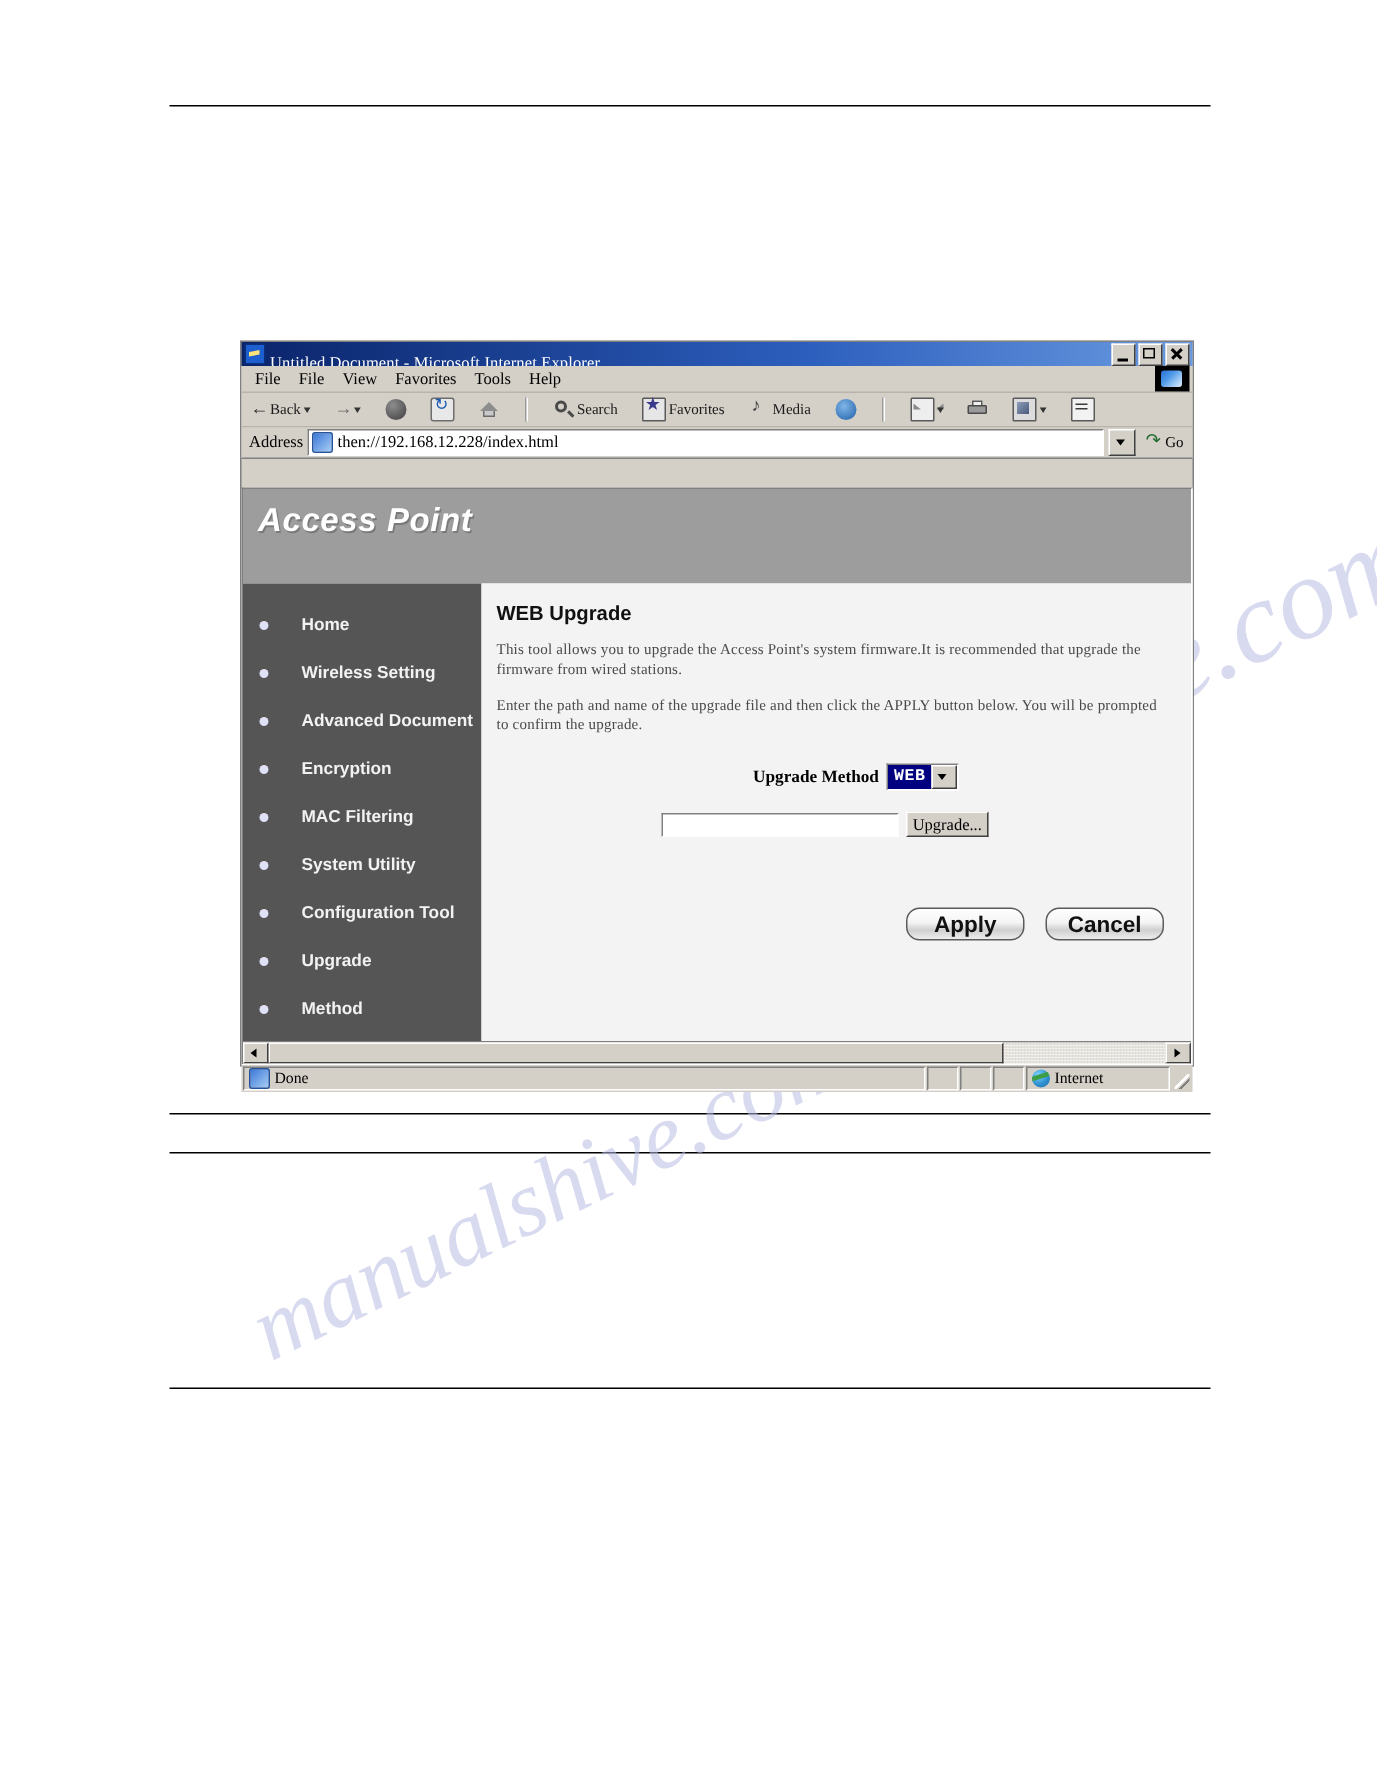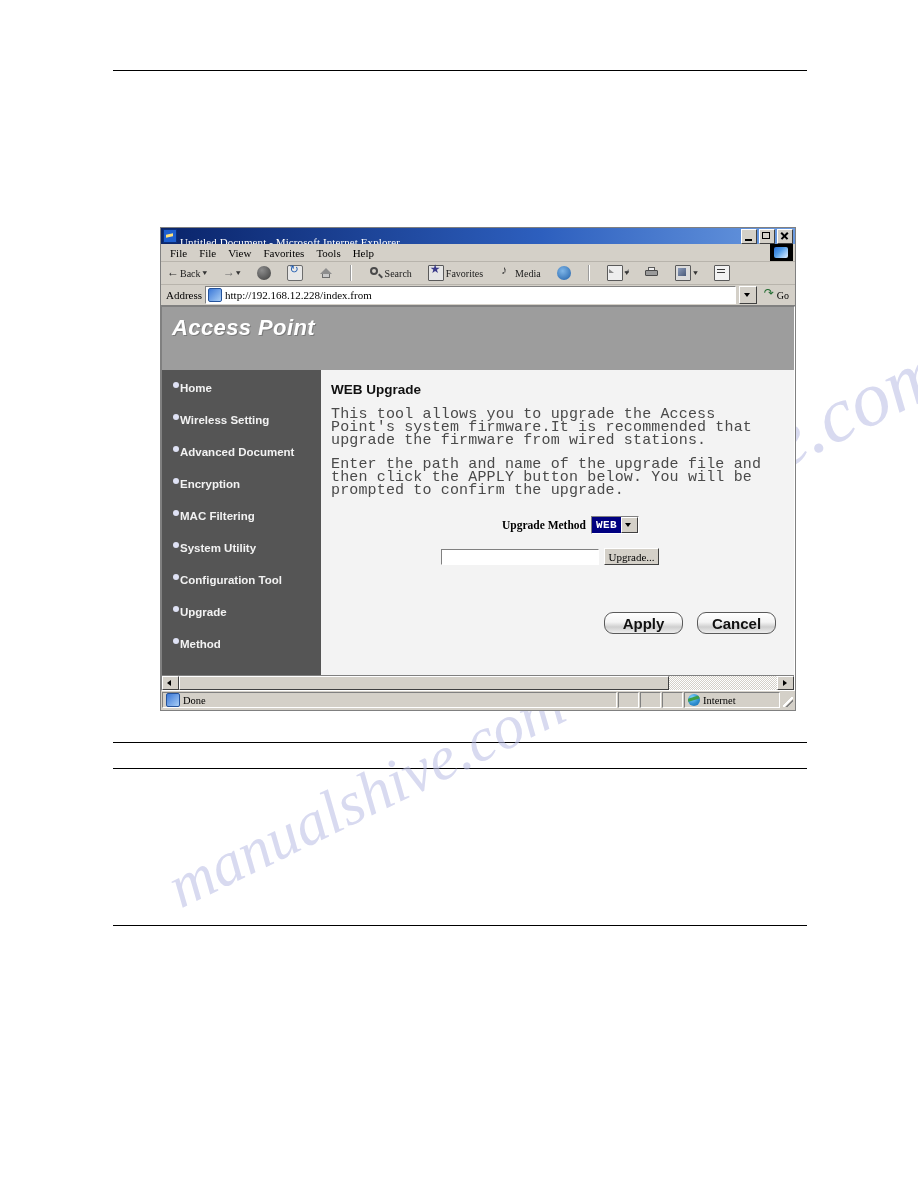--- a/index.html
+++ b/index.html
@@ -397,20 +397,21 @@
   }
 
   
   #viewport {
     position: relative;
     height: 383px;
     background: #ffffff;
     border: 1px solid;
     border-color: #808080 #ffffff #ffffff #808080;
     overflow: hidden;
+    margin-top: 19px;
   }
 
   #page-banner {
     height: 63px;
     background: #9d9d9d;
     display: flex;
     align-items: flex-start;
     padding: 8px 0 0 10px;
     box-sizing: border-box;
   }
@@ -432,22 +433,22 @@
   
   #sidebar {
     width: 159px;
     background: #555555;
     padding: 12px 0 0 0;
     box-sizing: border-box;
     flex: none;
   }
   .nav-item {
     display: flex;
-    align-items: flex-start;
-    gap: 1px;
+    align-items: center;
+    gap: 22px;
     padding: 0 0 0 11px;
     height: 32px;
     cursor: pointer;
   }
   .nav-bullet {
     width: 6px; height: 6px;
     border-radius: 50%;
     background: #dfe2f5;
     flex: none;
   }
@@ -468,22 +469,22 @@
     position: relative;
   }
   #content-title {
     font-family: "Liberation Sans", sans-serif;
     font-weight: bold;
     font-size: 13.5px;
     color: #111111;
     margin: 0 0 11px 0;
   }
   .content-para {
-    font-family: Liberation Mono, monospace;
-    font-size: 15px;
+    font-family: Liberation Serif, serif;
+    font-size: 10px;
     line-height: 13px;
     color: #4a4a4a;
     margin: 0 0 11px 0;
     letter-spacing: .15px;
   }
 
   #method-row {
     display: flex;
     align-items: center;
     justify-content: flex-end;
@@ -799,21 +800,21 @@
     </div>
     <div class="tb-btn">
       <span class="tb-ic ic-discuss"></span>
     </div>
   </div>
 
   <div id="address-bar">
     <div id="address-label">Address</div>
     <div id="address-input-wrap">
       <div id="address-fav-icon"></div>
-      <div id="address-value">http://192.168.12.228/index.from</div>
+      <div id="address-value">then://192.168.12.228/index.html</div>
     </div>
     <div id="address-drop"></div>
     <div id="go-btn">
       <span class="go-ic"></span>
       <span>Go</span>
     </div>
   </div>
 
   <div id="viewport">
 

